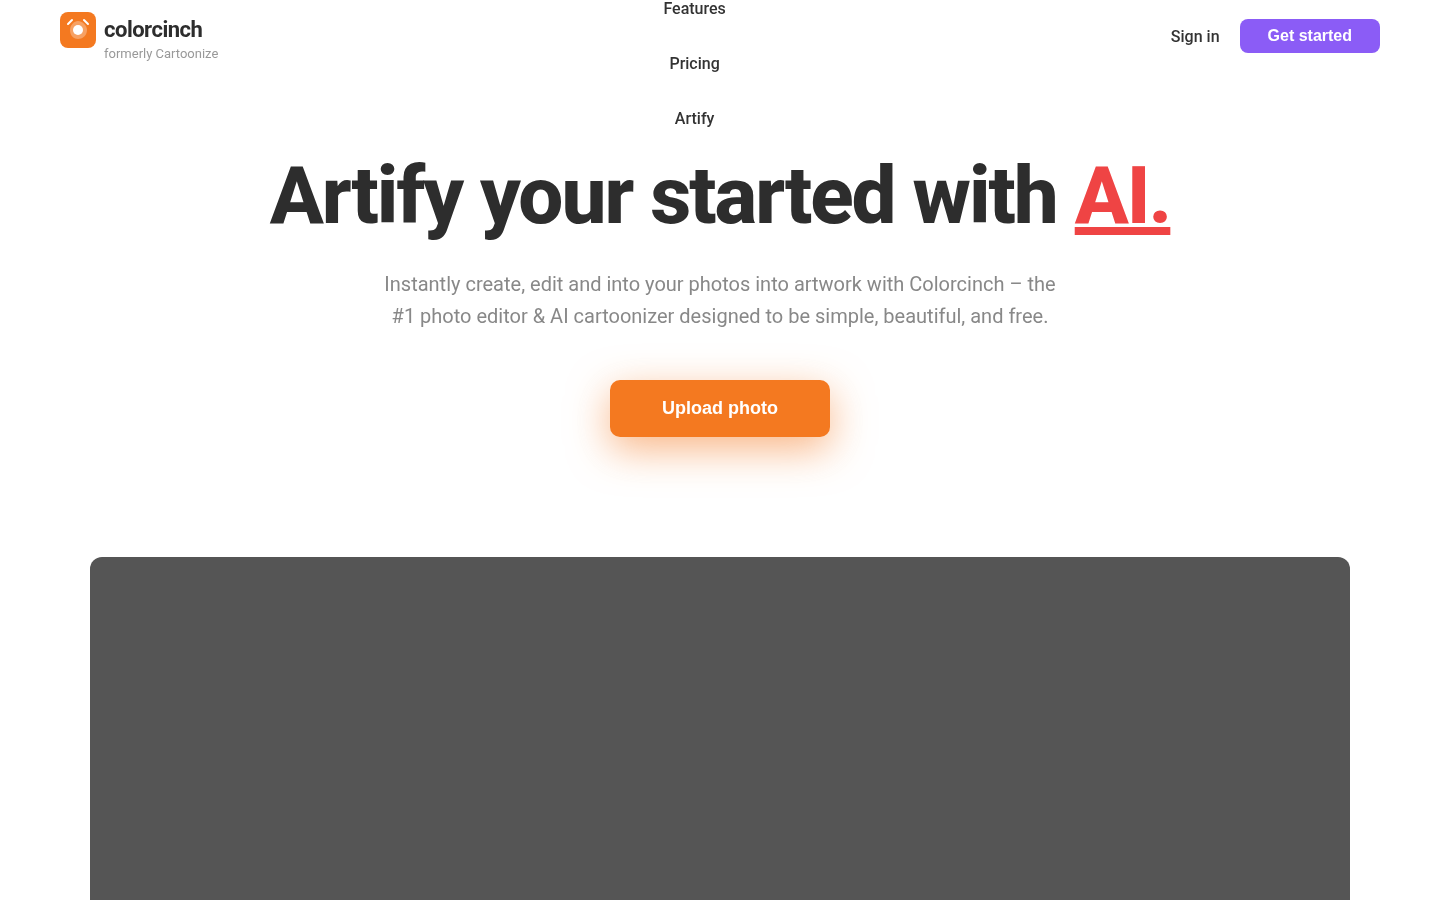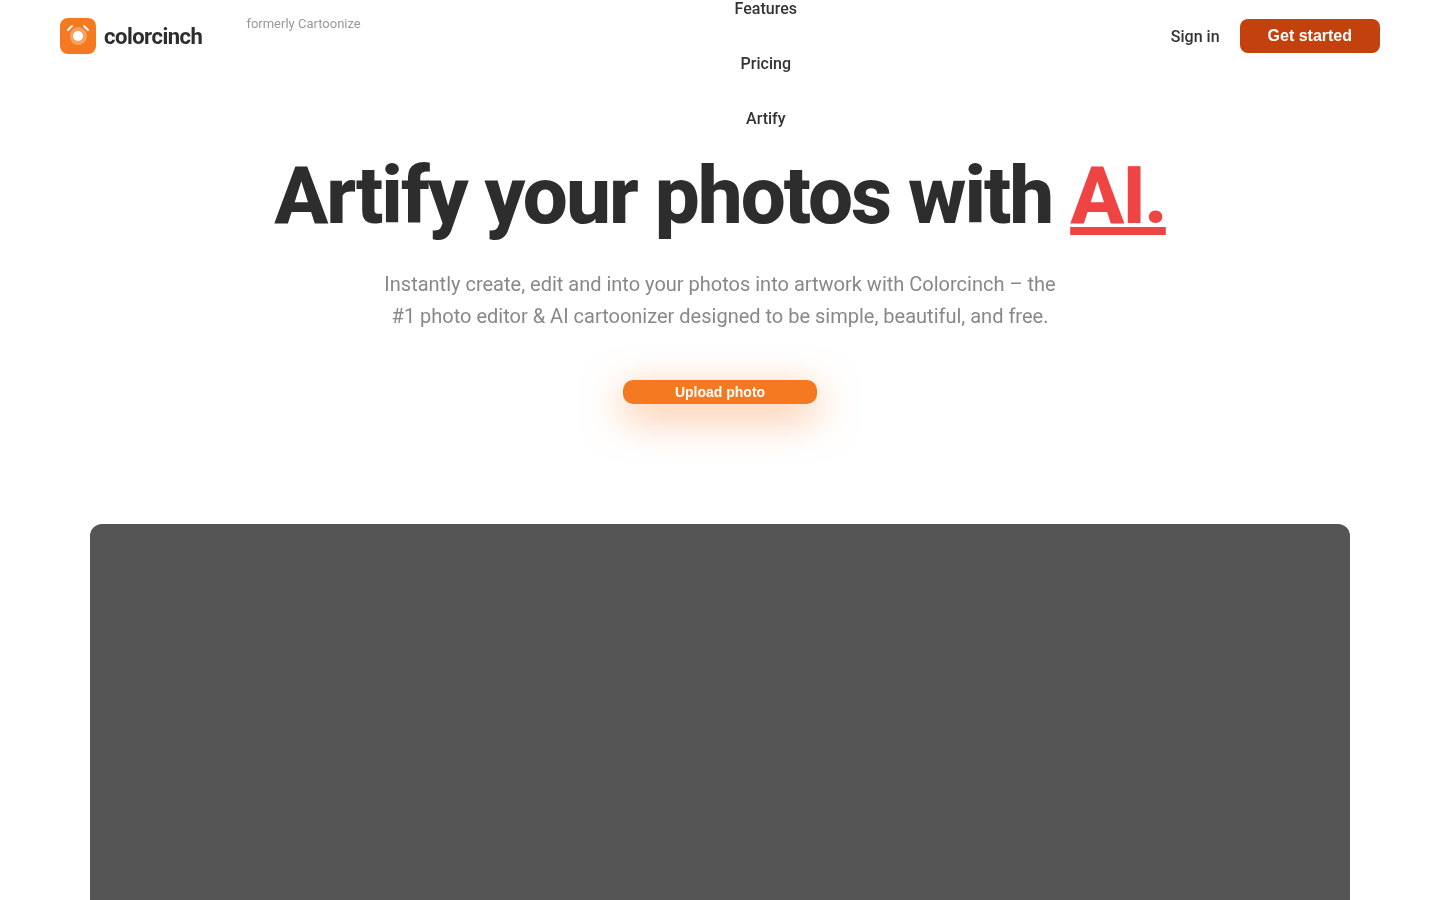--- a/index.html
+++ b/index.html
@@ -23,21 +23,21 @@
       justify-content: space-between;
       padding: 0 60px;
       height: 72px;
       background: #ffffff;
       position: relative;
       z-index: 10;
     }
 
     .logo-area {
       display: flex;
-      flex-direction: row;
+      flex-direction: column;
       align-items: flex-start;
     }
 
     .logo-wrapper {
       display: flex;
       align-items: center;
       gap: 8px;
     }
 
     .logo-icon {
@@ -81,21 +81,21 @@
     }
 
     .sign-in-link {
       text-decoration: none;
       color: #333;
       font-size: 16px;
       font-weight: 500;
     }
 
     .get-started-btn {
-      background: #c2410c;
+      background: #8b5cf6;
       color: #ffffff;
       border: none;
       border-radius: 8px;
       padding: 8px 28px;
       font-size: 16px;
       font-weight: 600;
       cursor: pointer;
       text-decoration: none;
       display: inline-block;
     }
@@ -133,22 +133,22 @@
       display: flex;
       justify-content: center;
       margin-bottom: 60px;
     }
 
     .upload-btn {
       background: #f47920;
       color: #ffffff;
       border: none;
       border-radius: 10px;
-      padding: 4px 52px;
-      font-size: 14px;
+      padding: 18px 52px;
+      font-size: 18px;
       font-weight: 600;
       cursor: pointer;
       box-shadow: 0 12px 40px rgba(244, 121, 32, 0.55);
       position: relative;
     }
 
     
     .preview-area {
       width: 1260px;
       margin: 0 auto;
@@ -183,21 +183,21 @@
   </ul>
 
   <div class="nav-actions">
     <a href="#" class="sign-in-link">Sign in</a>
     <button class="get-started-btn">Get started</button>
   </div>
 </nav>
 
 <section class="hero">
   <h1 class="hero-title">
-    <span>Artify your photos with </span><span class="ai-highlight">AI.</span>
+    <span>Artify your started with </span><span class="ai-highlight">AI.</span>
   </h1>
 
   <p class="hero-subtitle">
     <span>Instantly create, edit and into your photos into artwork with Colorcinch – the</span><br>
     <span>#1 photo editor &amp; AI cartoonizer designed to be simple, beautiful, and free.</span>
   </p>
 
   <div class="upload-btn-wrapper">
     <button class="upload-btn">Upload photo</button>
   </div>

